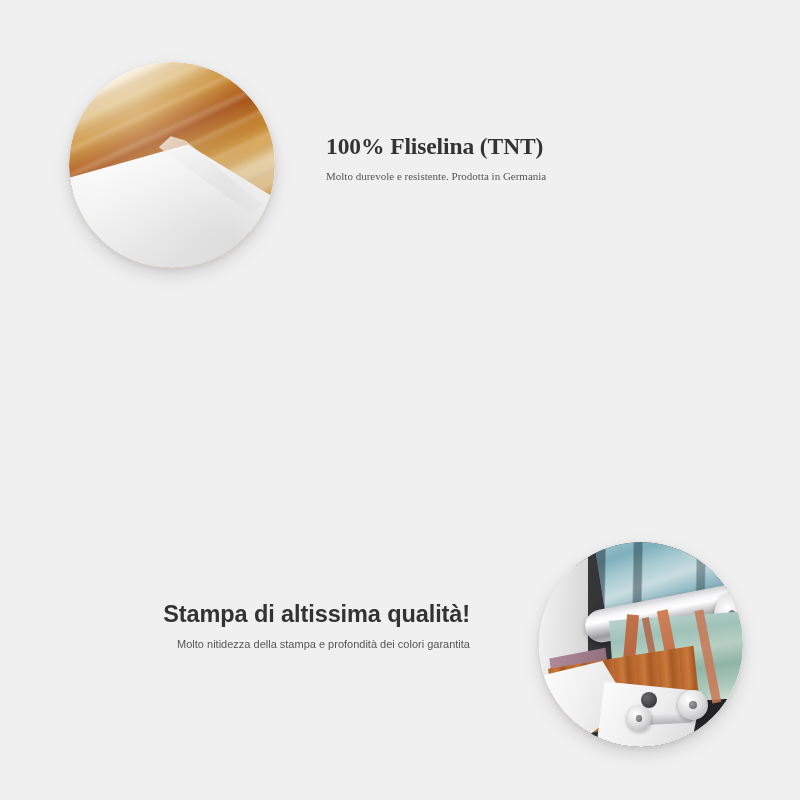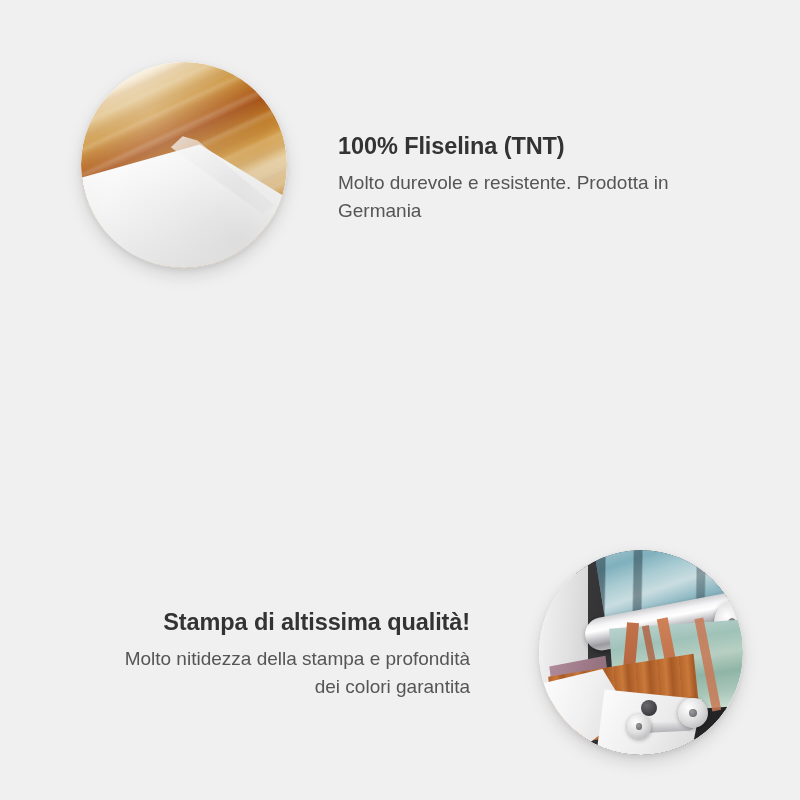--- a/index.html
+++ b/index.html
@@ -18,22 +18,22 @@
     position: absolute;
     inset: 0;
     width: 800px;
     height: 800px;
   }
 
   
   .feature {
     position: absolute;
   }
-  #feature-1 { left: 16px; top: 0;   width: 741px; height: 290px; }
-  #feature-2 { left: 0; top: 268px; width: 800px; height: 232px; }
+  #feature-1 { left: 4px; top: 0;   width: 741px; height: 290px; font-family: Liberation Serif, serif; }
+  #feature-2 { left: 0; top: 260px; width: 800px; height: 232px; }
   #feature-3 { left: 0; top: 492px; width: 800px; height: 250px; }
 
   
   .circle-media {
     position: absolute;
     border-radius: 50%;
     overflow: hidden;
     background: #ffffff;
     box-shadow: 0 7px 16px rgba(100,100,105,0.22),
                 0 2px 5px rgba(100,100,105,0.13);
@@ -269,21 +269,21 @@
   .feature-title {
     margin: 0;
     font-size: 23.5px;
     font-weight: bold;
     color: #333333;
     letter-spacing: -0.1px;
     line-height: 1.2;
   }
   .feature-desc {
     margin: 9px 0 0 0;
-    font-size: 19px;
+    font-size: 11px;
     font-weight: normal;
     color: #555555;
     line-height: 1.45;
   }
 </style>
 </head>
 <body>
 
 <div class="stage">
 

